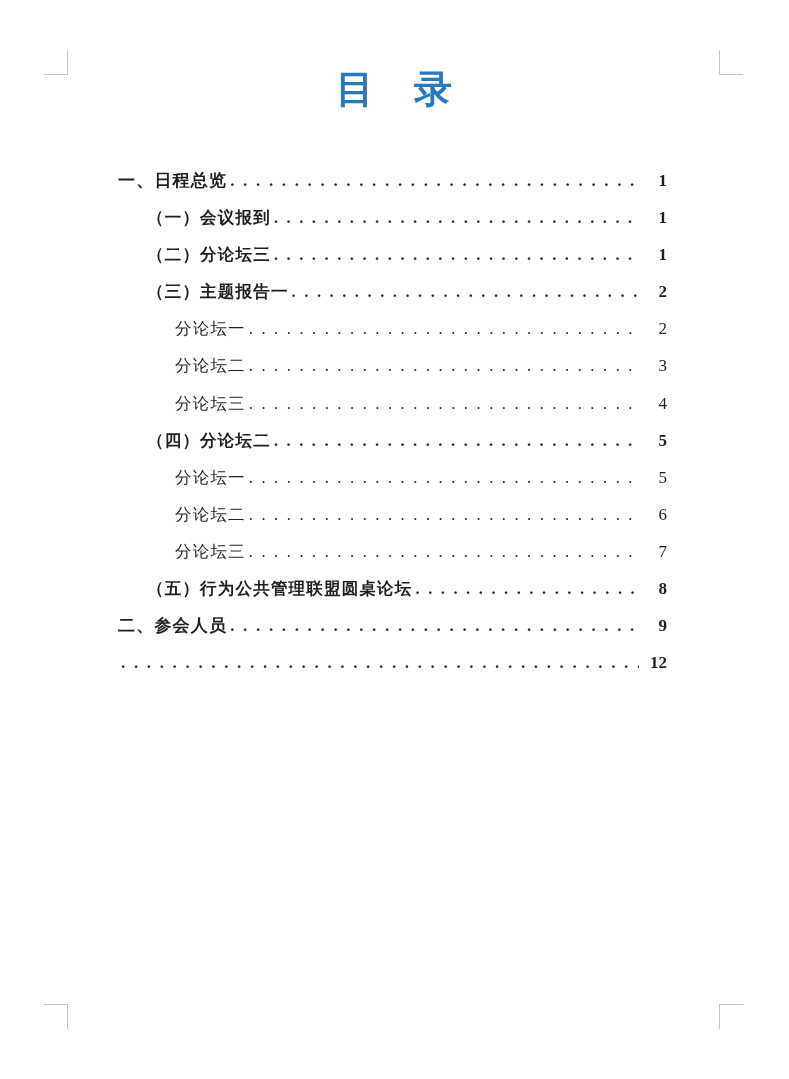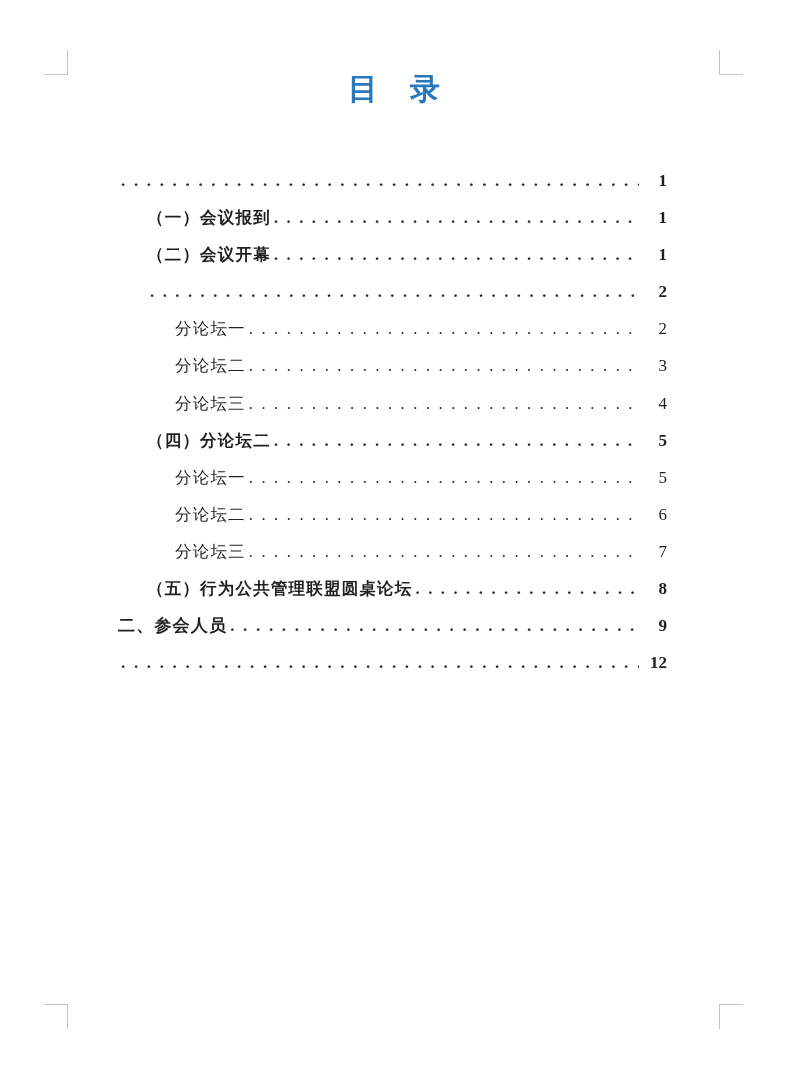--- a/index.html
+++ b/index.html
@@ -28,21 +28,21 @@
   .crop.tl { left: 44px;  top: 50px;   border-right: 1.5px solid var(--crop); border-bottom: 1.5px solid var(--crop); }
   .crop.tr { left: 719px; top: 50px;   border-left: 1.5px solid var(--crop);  border-bottom: 1.5px solid var(--crop); }
   .crop.bl { left: 44px;  top: 1004px; border-right: 1.5px solid var(--crop); border-top: 1.5px solid var(--crop); }
   .crop.br { left: 719px; top: 1004px; border-left: 1.5px solid var(--crop);  border-top: 1.5px solid var(--crop); }
 
   h1.doc-title {
     position: absolute;
     top: 70px; left: 0; right: 0;
     margin: 0;
     text-align: center;
-    font-size: 30px;
+    font-size: 38px;
     line-height: 38px;
     font-weight: bold;
     color: var(--title-blue);
     white-space: pre;
     letter-spacing: 1px;
   }
 
   .toc {
     position: absolute;
     left: 118px;
@@ -84,34 +84,36 @@
 <div class="page">
   <div class="crop tl"></div>
   <div class="crop tr"></div>
   <div class="crop bl"></div>
   <div class="crop br"></div>
 
   <h1 class="doc-title">目　录</h1>
 
   <div class="toc">
       <div class="toc-row lvl1 bold">
+        <span class="lbl">一、日程总览</span>
         <span class="dots">. . . . . . . . . . . . . . . . . . . . . . . . . . . . . . . . . . . . . . . . . . . . . . . . . . . . . . . . . . . . . . . . . . . . . . . . . . . . . . . . </span>
         <span class="num">1</span>
       </div>
       <div class="toc-row lvl2">
         <span class="lbl">（一）会议报到</span>
         <span class="dots">. . . . . . . . . . . . . . . . . . . . . . . . . . . . . . . . . . . . . . . . . . . . . . . . . . . . . . . . . . . . . . . . . . . . . . . . . . . . . . . . </span>
         <span class="num">1</span>
       </div>
       <div class="toc-row lvl2">
-        <span class="lbl">（二）会议开幕</span>
+        <span class="lbl">（二）分论坛三</span>
         <span class="dots">. . . . . . . . . . . . . . . . . . . . . . . . . . . . . . . . . . . . . . . . . . . . . . . . . . . . . . . . . . . . . . . . . . . . . . . . . . . . . . . . </span>
         <span class="num">1</span>
       </div>
       <div class="toc-row lvl2">
+        <span class="lbl">（三）主题报告一</span>
         <span class="dots">. . . . . . . . . . . . . . . . . . . . . . . . . . . . . . . . . . . . . . . . . . . . . . . . . . . . . . . . . . . . . . . . . . . . . . . . . . . . . . . . </span>
         <span class="num">2</span>
       </div>
       <div class="toc-row lvl3">
         <span class="lbl">分论坛一</span>
         <span class="dots">. . . . . . . . . . . . . . . . . . . . . . . . . . . . . . . . . . . . . . . . . . . . . . . . . . . . . . . . . . . . . . . . . . . . . . . . . . . . . . . . </span>
         <span class="num">2</span>
       </div>
       <div class="toc-row lvl3">
         <span class="lbl">分论坛二</span>

